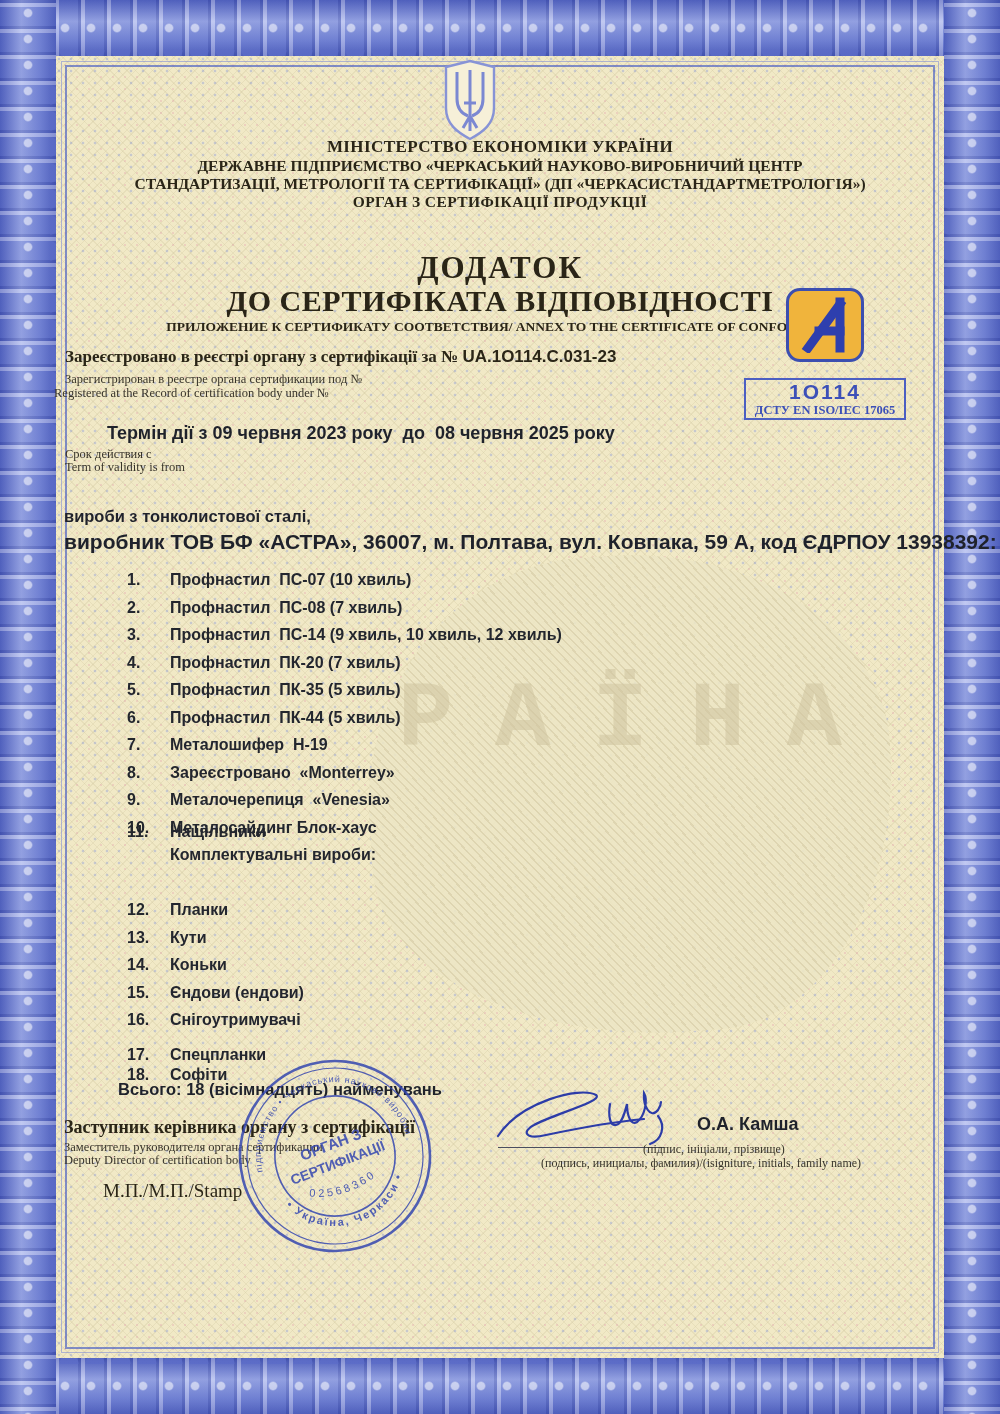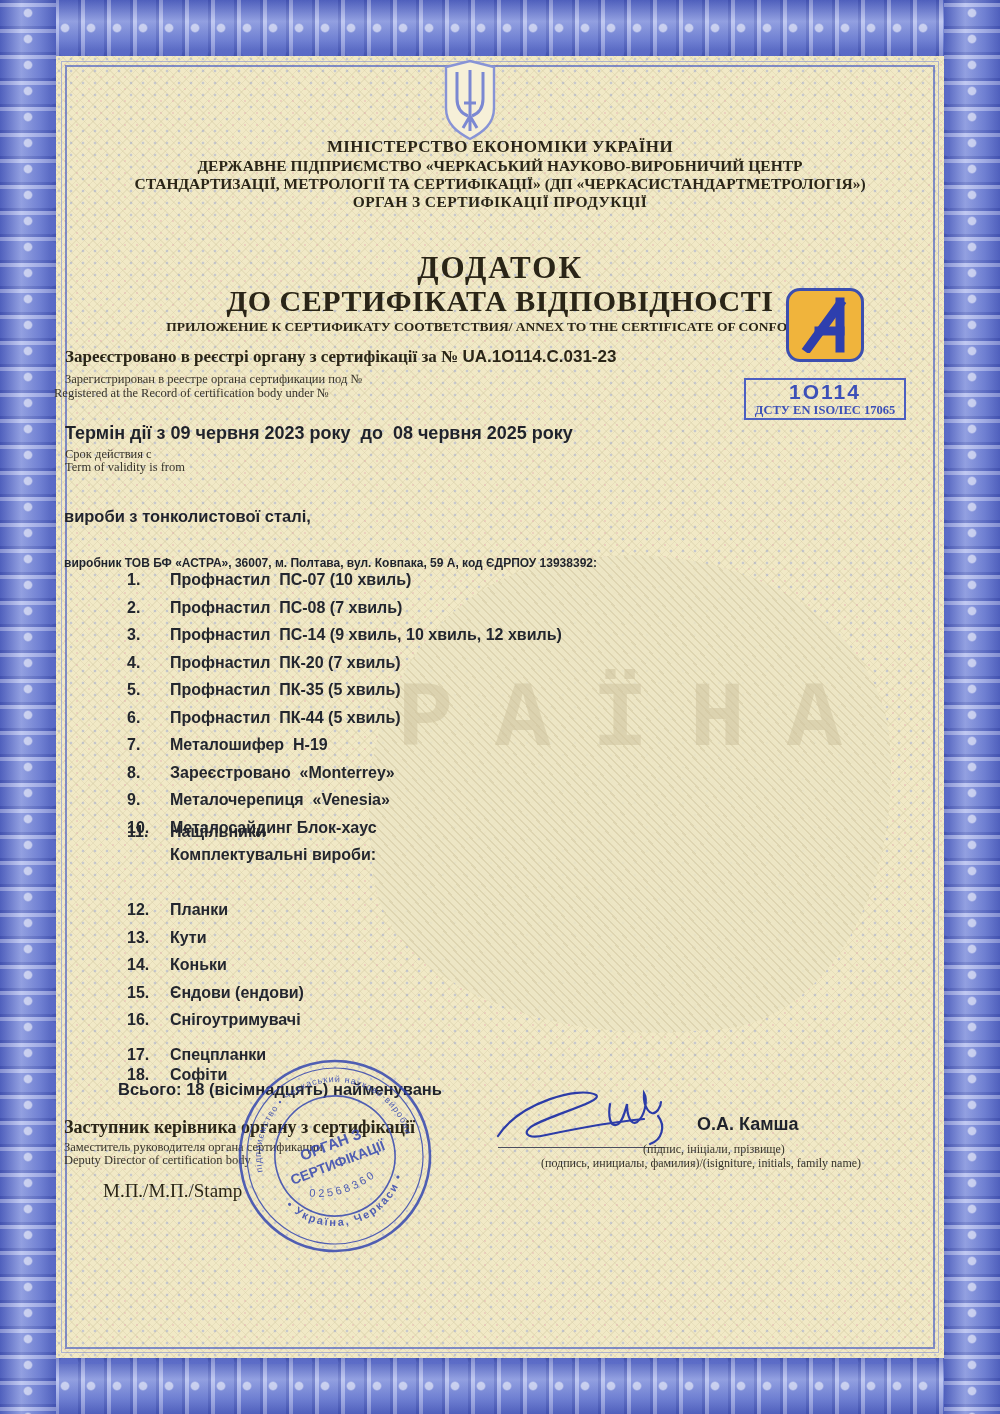--- a/index.html
+++ b/index.html
@@ -47,21 +47,21 @@
     background-image:repeating-linear-gradient(50deg, rgba(208,197,158,.5) 0 1.5px, rgba(0,0,0,0) 1.5px 6px);
     transform:rotate(-4deg);}
   .wm-text{position:absolute;left:398px;top:668px;font-family:Liberation Mono, monospace;
     font-weight:bold;font-size:92px;letter-spacing:42px;color:rgba(206,195,158,.55);}
   
   .abs{position:absolute;}
   .ctr{left:56px;right:56px;text-align:center;}
   .serifB{font-family:"Liberation Serif",serif;font-weight:bold;color:#2a2517;}
   .sansB{font-family:"Liberation Sans",sans-serif;font-weight:bold;color:#1f222b;}
   .small{font-family:"Liberation Serif",serif;font-size:12.5px;color:#37332a;}
-  .pre{white-space:pre;}
+  .pre{white-space:pre;margin-left:42px;}
   
   .min1{top:137px;font-size:17px;letter-spacing:.4px;}
   .min2{top:157px;font-size:15.5px;}
   .min3{top:175px;font-size:15.5px;}
   .min4{top:193px;font-size:15.5px;letter-spacing:.4px;}
   .title1{top:250px;font-size:31px;letter-spacing:2px;}
   .title2{top:284px;font-size:30px;letter-spacing:.5px;}
   .subtitle{top:319px;font-size:13.5px;}
   
   .badge-logo{position:absolute;left:786px;top:288px;width:78px;height:74px;background:#f0b43c;
@@ -72,21 +72,21 @@
   .badge-std{font-family:"Liberation Serif",serif;font-weight:bold;font-size:12.5px;line-height:14px;}
   
   .reg-main{left:65px;top:347px;font-size:17px;}
   .reg-main .num{font-family:"Liberation Sans",sans-serif;font-weight:bold;}
   .reg-ru{left:65px;top:372px;}
   .reg-en{left:54px;top:386px;}
   .val-main{left:65px;top:423px;font-size:18px;}
   .val-ru{left:65px;top:447px;}
   .val-en{left:65px;top:460px;}
   .prod1{left:64px;top:507px;font-size:16.5px;}
-  .prod2{left:64px;top:556px;font-size:12px;text-align:center;}
+  .prod2{left:64px;top:530px;font-size:21px;text-align:center;}
   
   .item-row{position:absolute;left:0;width:100%;height:26px;}
   .item-num{position:absolute;left:127px;font-family:"Liberation Sans",sans-serif;font-weight:bold;font-size:16px;color:#23262e;}
   .item-text{position:absolute;left:170px;font-family:"Liberation Sans",sans-serif;font-weight:bold;font-size:16px;color:#23262e;white-space:pre;}
   .total{left:118px;top:1080px;font-size:16.5px;}
   
   .sig-title{left:64px;top:1117px;font-size:18px;}
   .sig-ru{left:64px;top:1140px;}
   .sig-en{left:64px;top:1153px;}
   .mp{left:103px;top:1180px;font-family:"Liberation Serif",serif;font-size:19px;color:#2a2517;}

